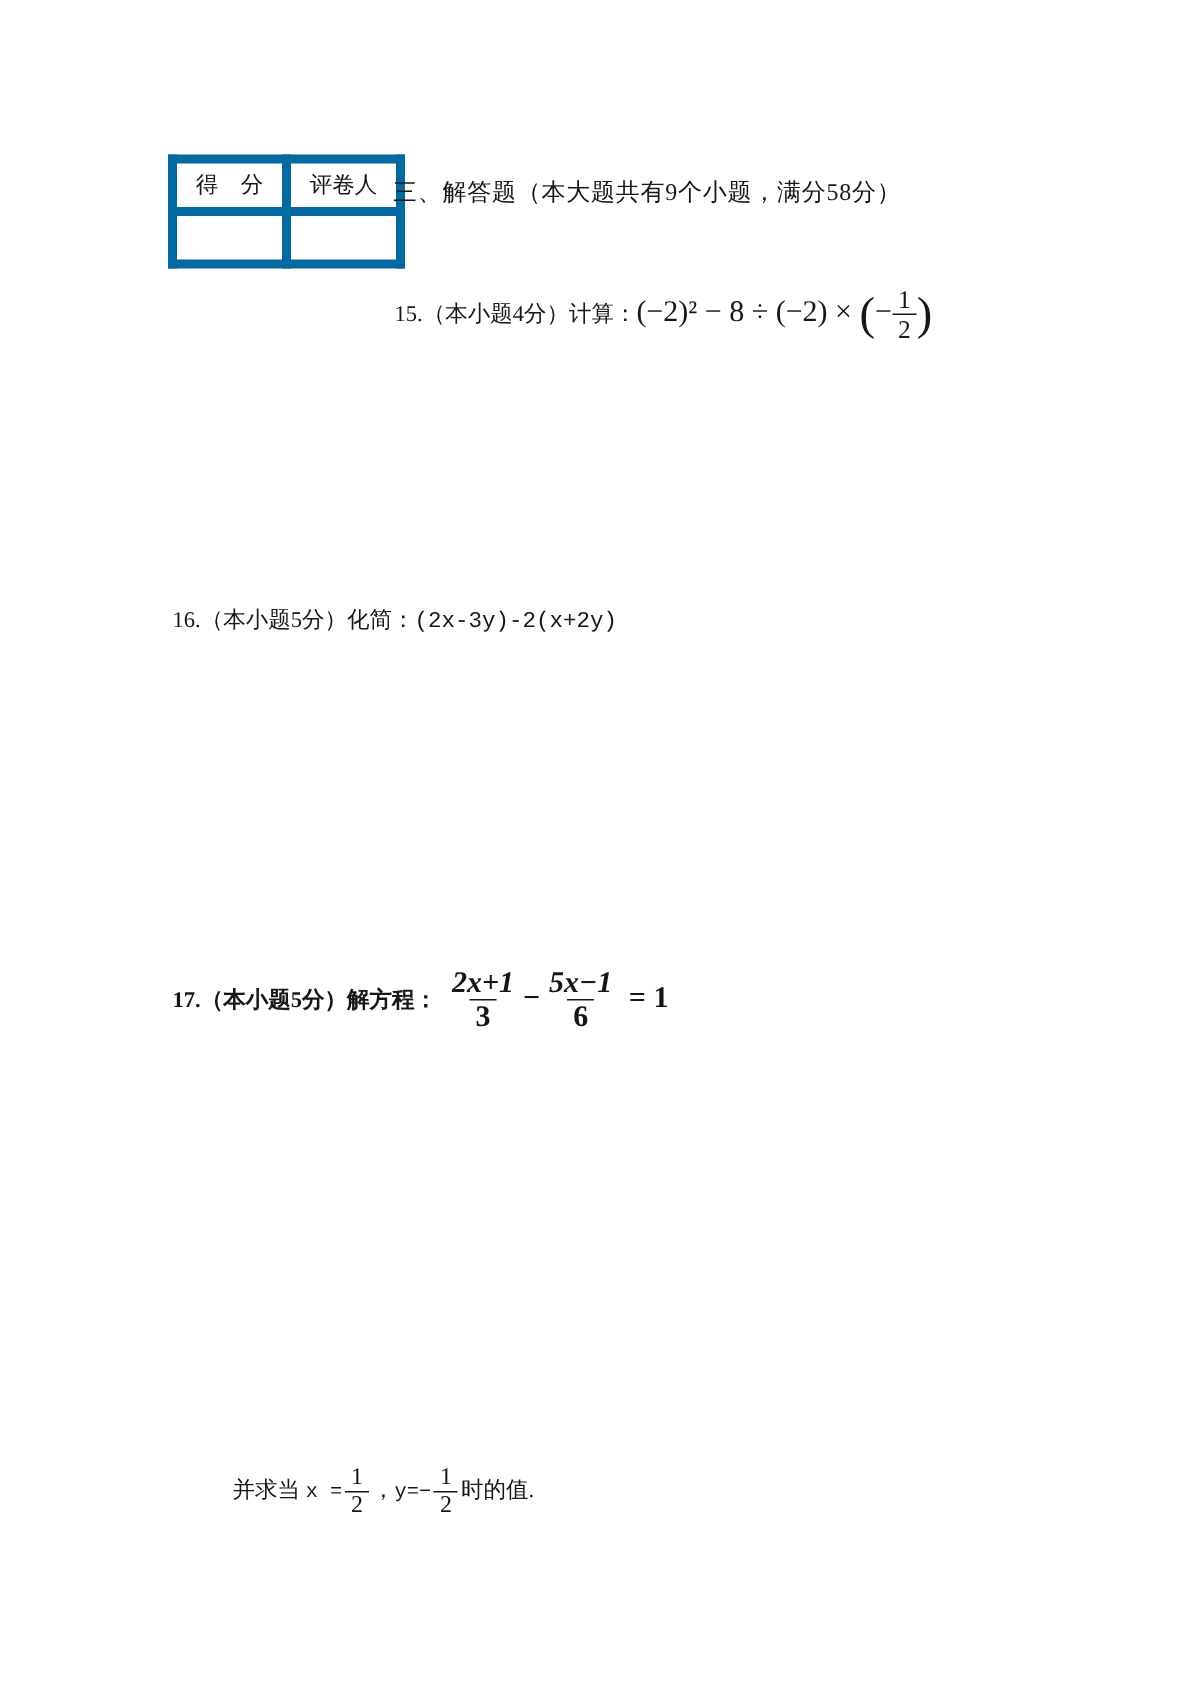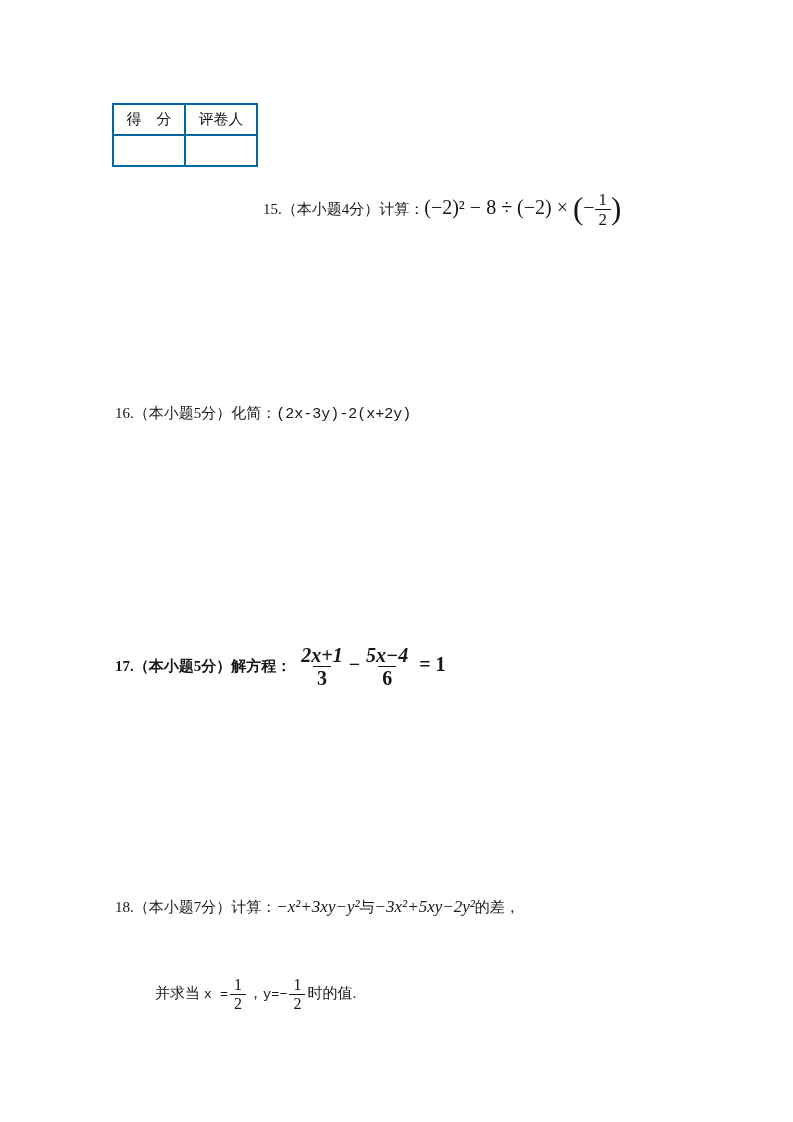--- a/index.html
+++ b/index.html
@@ -5,21 +5,21 @@
   html,body { margin:0; padding:0; background:#e9e9e9; }
   .page {
     position:relative; width:793px; height:1122px; margin:0 auto;
     background:#ffffff; color:#161616;
     font-family:"Liberation Serif","DejaVu Serif",serif;
     overflow:hidden;
   }
   
   .score-table { position:absolute; left:112px; top:103px; border-collapse:collapse; }
   .score-table td {
-    border:2px solid #0369a1; width:66px; height:29px;
+    border:6px solid #0369a1; width:66px; height:29px;
     text-align:center; vertical-align:middle; font-size:15px; padding:0 2px;
   }
   
   .heading { position:absolute; left:262px; top:118px; font-size:16px; letter-spacing:0.5px; }
   
   .row { position:absolute; white-space:nowrap; font-size:15px; }
   .math { font-size:20px;margin-top:47px; }
   .it { font-style:italic; }
   .bigparen { font-size:31px; vertical-align:middle; line-height:0; }
   .frac {
@@ -54,37 +54,37 @@
         <td>得　分</td>
         <td>评卷人</td>
       </tr>
       <tr>
         <td></td>
         <td></td>
       </tr>
     </tbody>
   </table>
 
+  <div class="heading">三、解答题（本大题共有9个小题，满分58分）</div>
 
   <div class="row" id="p15"><span>15.（本小题4分）计算：</span><span class="math"><span>(−2)² − 8 ÷ (−2) × </span><span class="bigparen">(</span><span>−</span><span class="frac small">
           <span class="num">1</span>
           <span class="den">2</span>
         </span><span class="bigparen">)</span></span></div>
 
   <div class="row" id="p16"><span>16.（本小题5分）化简：</span><span class="expr-mono">(2x-3y)-2(x+2y)</span></div>
 
   <div class="row" id="p17"><span>17.（本小题5分）解方程：</span><span class="math"><span class="frac">
           <span class="num it">2x+1</span>
           <span class="den">3</span>
         </span><span>−</span><span class="frac">
-          <span class="num it">5x−4</span>
+          <span class="num it">5x−1</span>
           <span class="den">6</span>
         </span><span class="eq">= 1</span></span></div>
 
-  <div class="row" id="p18a"><span>18.（本小题7分）计算：</span><span class="math"><span class="it">−x²+3xy−y²</span><span class="cjk">与</span><span class="it">−3x²+5xy−2y²</span><span class="cjk">的差，</span></span></div>
 
   <div class="row" id="p18b"><span>并求当 </span><span class="vareq">x =</span><span class="frac">
         <span class="num">1</span>
         <span class="den">2</span>
       </span><span>，</span><span class="vareq">y=−</span><span class="frac">
         <span class="num">1</span>
         <span class="den">2</span>
       </span><span>时的值.</span></div>
 
 </div>

